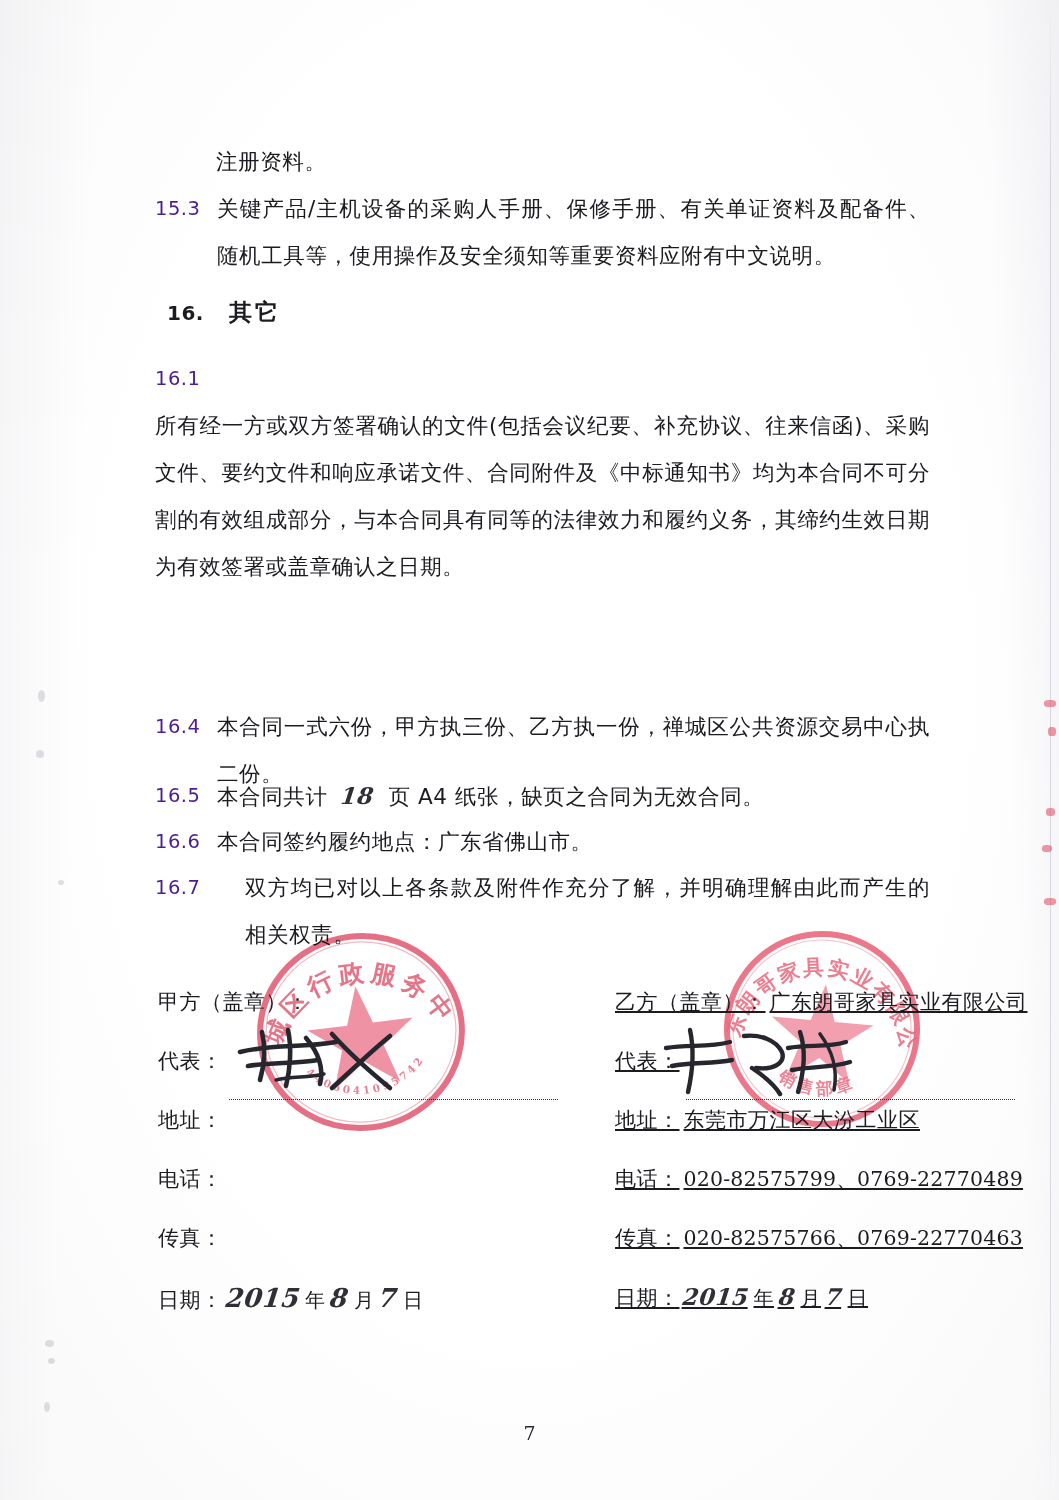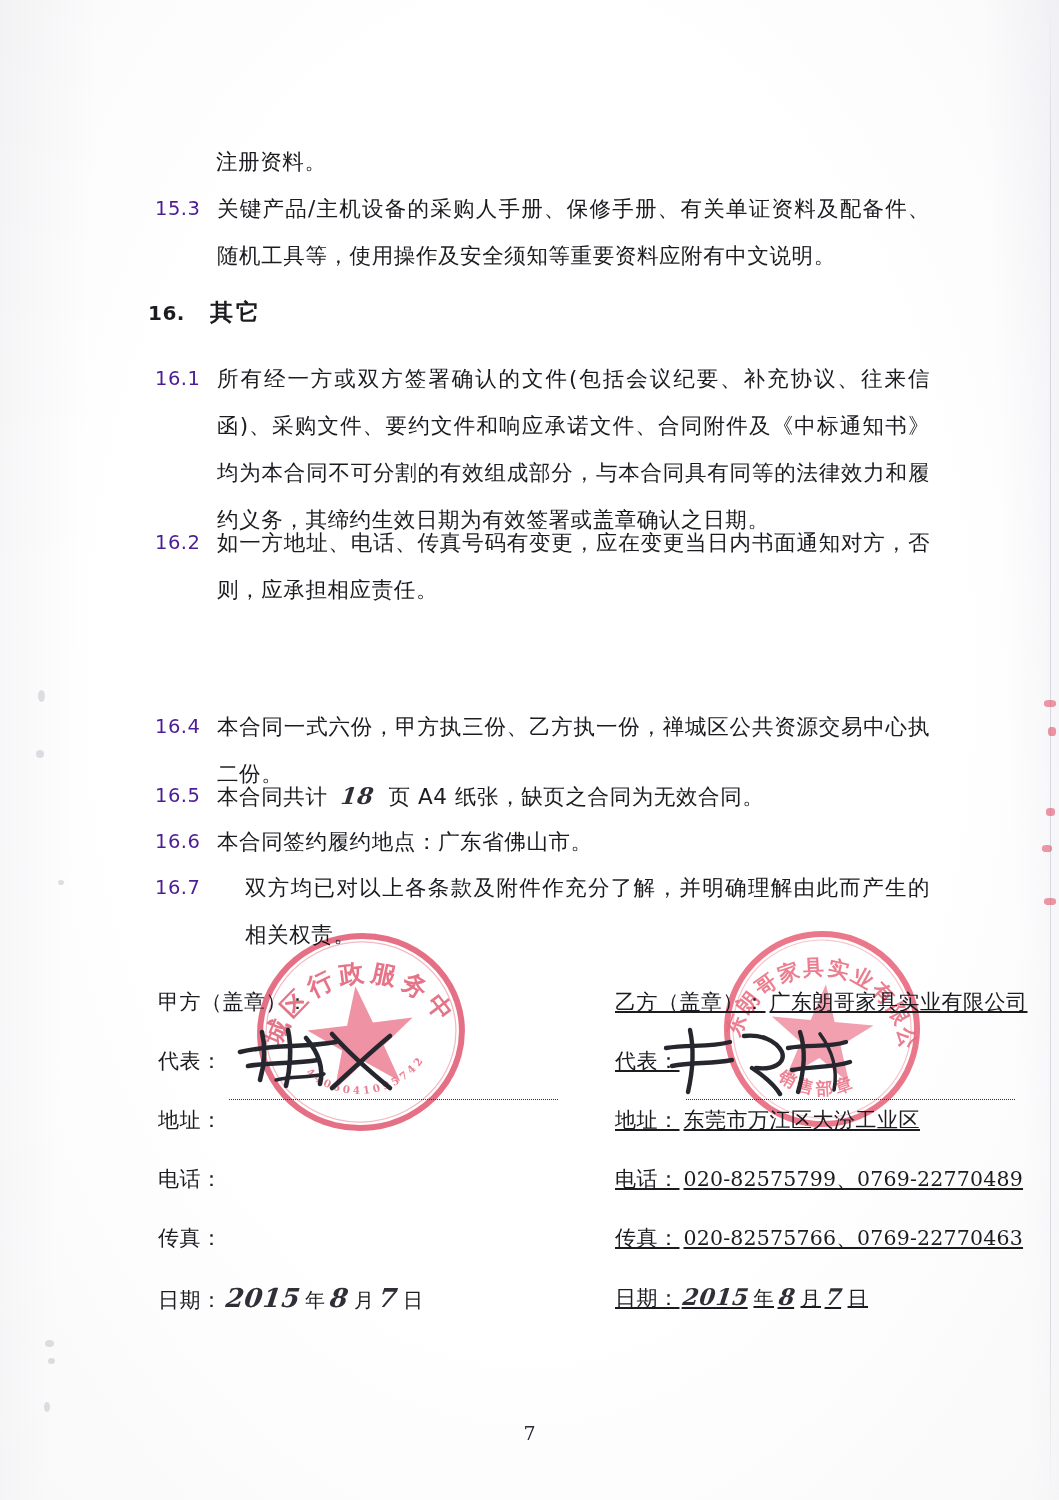--- a/index.html
+++ b/index.html
@@ -202,34 +202,30 @@
 
   <div class="content">
 
     <div class="cont-line" style="left:216px; top:138px;">注册资料。</div>
 
     <div class="clause" style="left:155px; top:185px; width:775px;">
       <div class="cl-num">15.3</div>
       <div class="cl-body just">关键产品/主机设备的采购人手册、保修手册、有关单证资料及配备件、随机工具等，使用操作及安全须知等重要资料应附有中文说明。</div>
     </div>
 
-    <div class="sec-head" style="left:148px; top:297px;justify-content:center;">
+    <div class="sec-head" style="left:167px; top:297px;justify-content:center;">
       <div class="sh-num">16.</div>
       <div class="sh-text">其它</div>
     </div>
 
-    <div class="clause" style="left:155px; top:355px; width:775px;">
+    <div class="clause" style="left:155px; top:355px; width:775px;flex-direction:column;">
       <div class="cl-num">16.1</div>
       <div class="cl-body just">所有经一方或双方签署确认的文件(包括会议纪要、补充协议、往来信函)、采购文件、要约文件和响应承诺文件、合同附件及《中标通知书》均为本合同不可分割的有效组成部分，与本合同具有同等的法律效力和履约义务，其缔约生效日期为有效签署或盖章确认之日期。</div>
     </div>
 
-    <div class="clause" style="left:155px; top:519px; width:775px;">
-      <div class="cl-num">16.2</div>
-      <div class="cl-body just">如一方地址、电话、传真号码有变更，应在变更当日内书面通知对方，否则，应承担相应责任。</div>
-    </div>
 
 
     <div class="clause" style="left:155px; top:703px; width:775px;">
       <div class="cl-num">16.4</div>
       <div class="cl-body just">本合同一式六份，甲方执三份、乙方执一份，禅城区公共资源交易中心执二份。</div>
     </div>
 
     <div class="clause" style="left:155px; top:772px; width:775px;">
       <div class="cl-num">16.5</div>
       <div class="cl-body">

